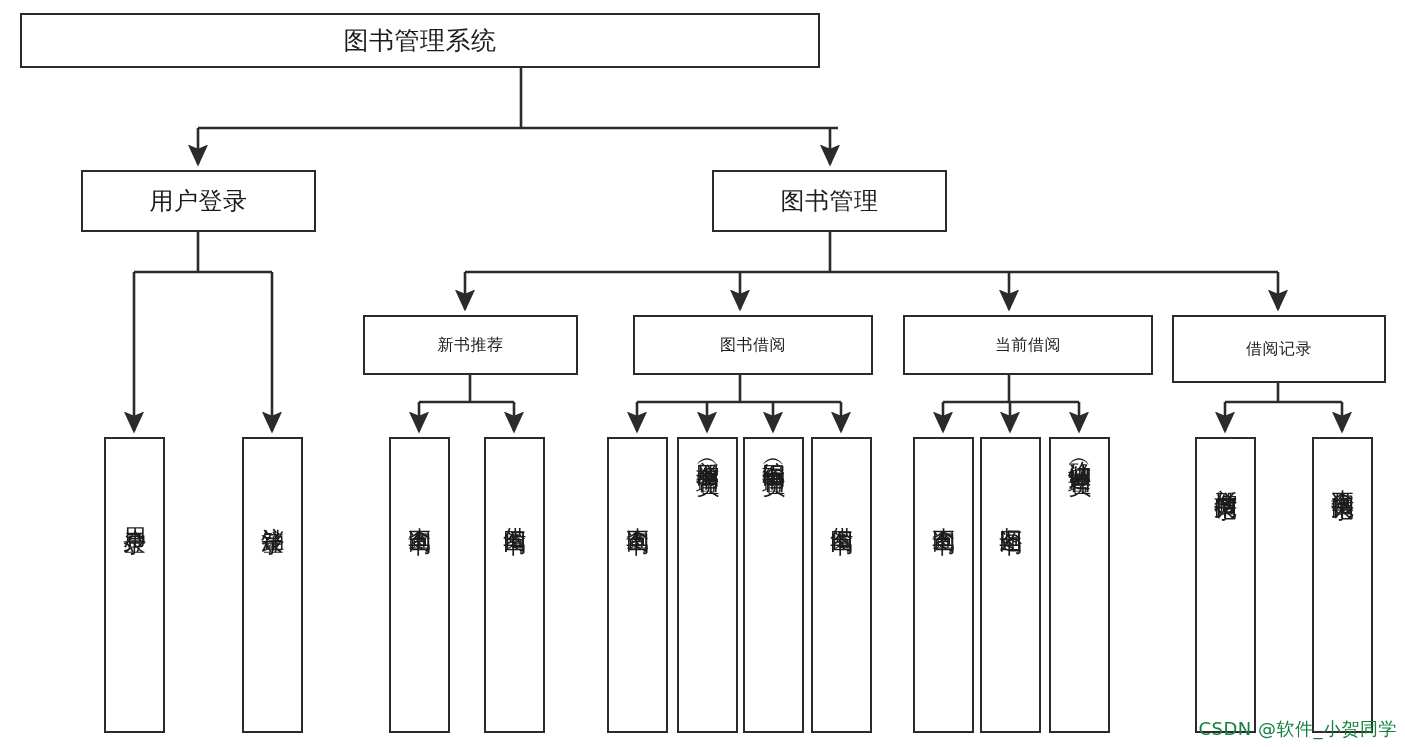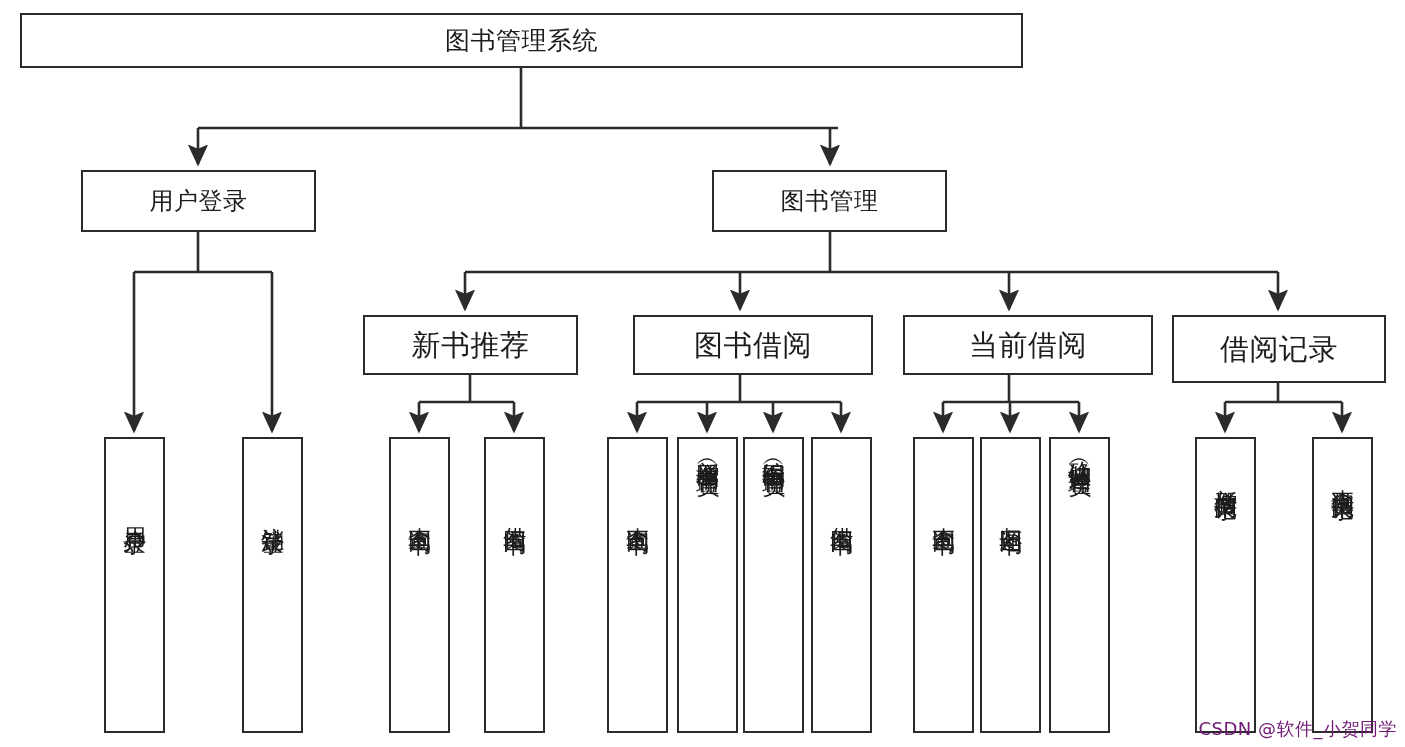--- a/index.html
+++ b/index.html
@@ -37,41 +37,41 @@
   }
   .node .label {
     display: block;
     text-align: center;
     line-height: 1.12;
     letter-spacing: 0.5px;
     color: #1c1c1c;
   }
   .node.root .label { font-size: 25px; }
   .node.lvl2 .label { font-size: 24px; }
-  .node.lvl3 .label { font-size: 29px; text-align: right; }
+  .node.lvl3 .label { font-size: 16px; text-align: right; }
 
   .node.leaf {
     align-items: flex-start;
     justify-content: center;
     padding-top: 6px;
   }
   .node.leaf .label {
     font-size: 23px;
     writing-mode: vertical-rl;
     text-orientation: upright;
     line-height: 1.02;
     letter-spacing: 2px;
     white-space: nowrap;
   }
   .watermark {
     position: absolute;
     right: 8px;
     bottom: 6px;
     font-size: 18px;
-    color: #701a75;
+    color: #15803d;
     letter-spacing: 0.5px;
     white-space: nowrap;
     user-select: none;
   }
 </style>
 </head>
 <body>
 
 <div id="canvas">
 
@@ -118,21 +118,21 @@
       <path d="M1010,402 L1010,431" marker-end="url(#arrow)"></path>
       <path d="M1079,402 L1079,431" marker-end="url(#arrow)"></path>
 
       <path d="M1278,375 L1278,402"></path>
       <path d="M1225,402 L1342,402"></path>
       <path d="M1225,402 L1225,431" marker-end="url(#arrow)"></path>
       <path d="M1342,402 L1342,431" marker-end="url(#arrow)"></path>
     </g>
   </svg>
 
-  <div class="node root" style="left:20px; top:13px; width:1003px; height:55px;">
+  <div class="node root" style="left:20px; top:13px; width:800px; height:55px;">
     <span class="label">图书管理系统</span>
   </div>
 
   <div class="node lvl2" style="left:81px; top:170px; width:235px; height:62px;">
     <span class="label">用户登录</span>
   </div>
   <div class="node lvl2" style="left:712px; top:170px; width:235px; height:62px;justify-content:center;">
     <span class="label">图书管理</span>
   </div>
 

